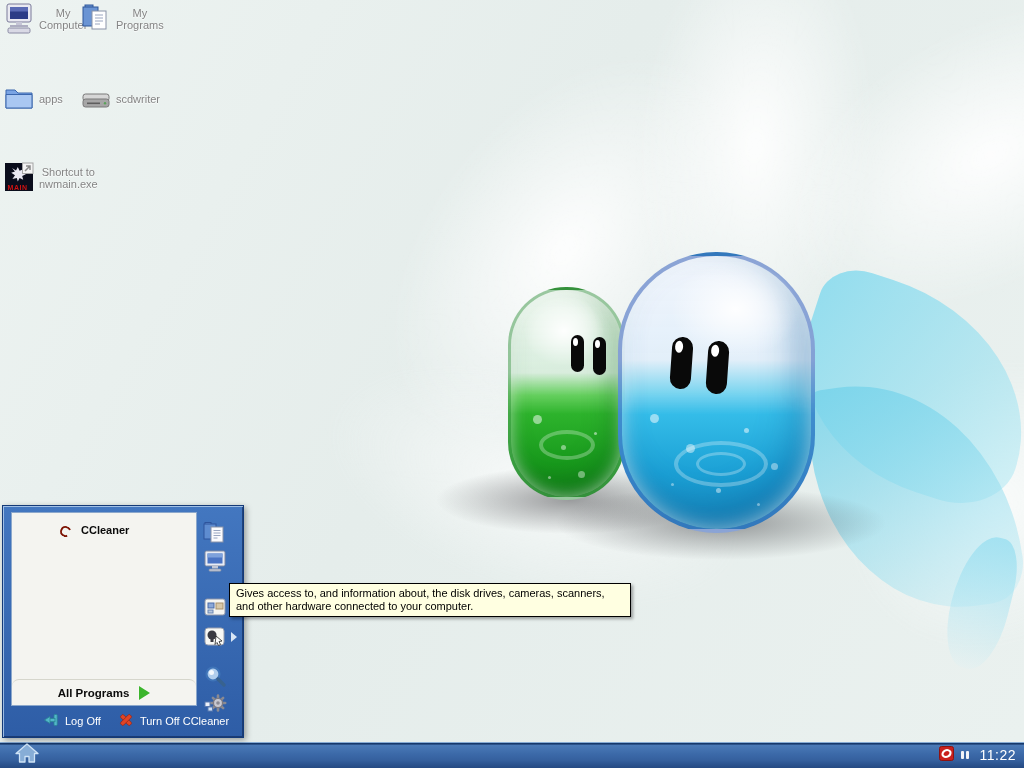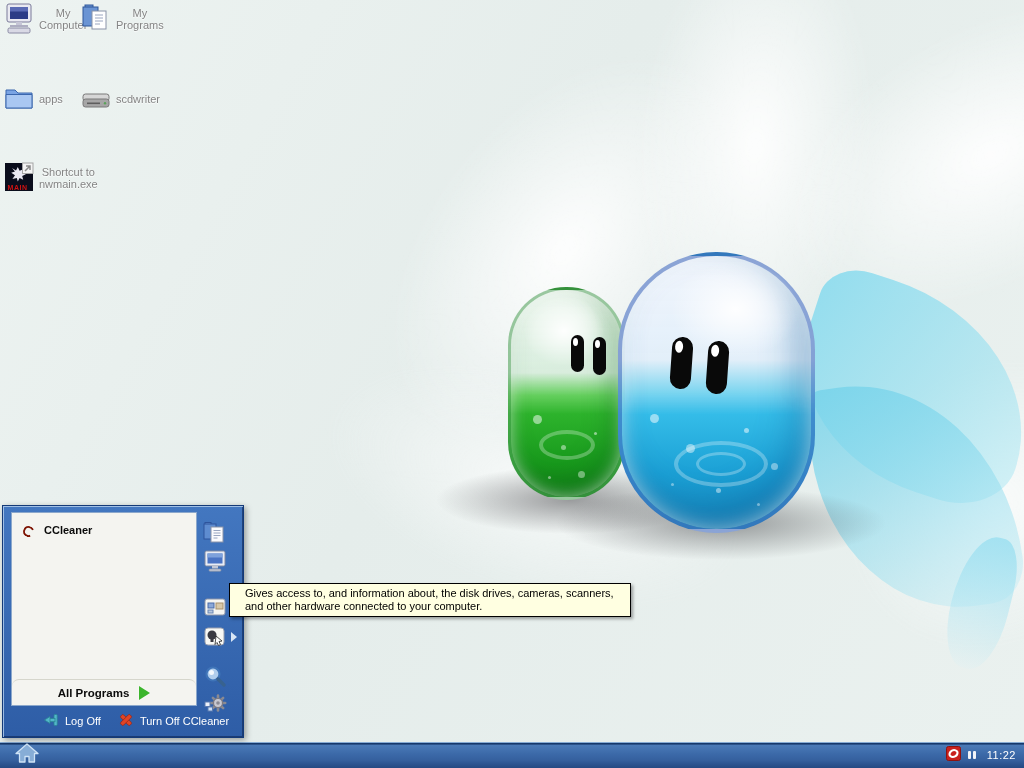--- a/index.html
+++ b/index.html
@@ -77,21 +77,21 @@
     text-shadow:0 1px 1px rgba(255,255,255,0.9), 0 0 2px rgba(255,255,255,0.7); }
   .nw-text { position:absolute; left:0; right:3px; bottom:4px; text-align:center; font-size:7px;
     font-weight:bold; color:#cf1212; letter-spacing:0.5px; }
 
   
   .start-menu { position:absolute; left:2px; top:505px; width:242px; height:233px; z-index:40;
     background:linear-gradient(#4377c0,#2e5da6); border:1px solid #143a78;
     box-shadow:inset 1px 1px 0 rgba(176,204,236,0.85), inset -1px -1px 0 rgba(18,46,96,0.7),
       2px 2px 6px rgba(0,0,0,0.35); }
   .menu-left { position:absolute; left:8px; top:6px; width:186px; height:194px;
-    background:#f4f4f0; border:1px solid #8ca8cc; }
+    background:#f4f4f0; border:1px solid #8ca8cc;padding-left:37px; }
   .menu-item { display:flex; align-items:center; gap:9px; height:24px; padding-left:7px;
     font-size:11px; font-weight:bold; color:#0a0a0a; cursor:default; }
   .menu-item:first-child { margin-top:5px; }
   .mi-icon { width:16px; height:16px; flex:0 0 16px; position:relative; }
   .ccleaner-ball { width:16px; height:16px; border-radius:50%;
     background:radial-gradient(circle at 38% 32%, #ff9a70 0%, #e84c22 45%, #a32107 100%); position:relative; }
   .ccleaner-ball::before { content:""; position:absolute; left:4px; top:4px; width:7px; height:7px;
     border-radius:50%; border:2px solid #7e1404; border-right-color:transparent; transform:rotate(25deg); }
   .all-programs { position:absolute; left:0; right:0; bottom:0; height:26px; display:flex;
     align-items:center; justify-content:center; gap:10px; border-top:1px solid #d6d6cc;
@@ -102,32 +102,32 @@
   .mr-btn { position:absolute; left:5px; width:26px; height:26px; cursor:pointer; }
   .submenu-arrow { position:absolute; left:34px; top:120px; width:0; height:0;
     border-top:5px solid transparent; border-bottom:5px solid transparent; border-left:6px solid #d9e6f5; }
   .menu-bottom { position:absolute; left:0; right:0; bottom:0; height:33px; display:flex;
     align-items:center; padding-left:40px; gap:17px; font-size:11px; color:#fff; }
   .mb-btn { display:flex; align-items:center; gap:6px; cursor:pointer; }
 
   
   .tooltip { position:absolute; left:229px; top:583px; width:402px; z-index:50;
     background:#ffffe1; border:1px solid #000; color:#000; font-size:11px; line-height:13px;
-    padding:3px 15px; box-shadow:2px 2px 3px rgba(0,0,0,0.35); }
+    padding:3px 6px; box-shadow:2px 2px 3px rgba(0,0,0,0.35); }
 
   
   .taskbar { position:absolute; left:0; bottom:0; width:1024px; height:26px; z-index:30;
     background:linear-gradient(#86abd4 0%, #86abd4 4%, #16386b 4%, #16386b 8%,
       #4b7ab7 12%, #3c6aa9 45%, #35609e 70%, #2c5490 85%, #254a82 100%); }
   .start-button { position:absolute; left:8px; top:1px; width:38px; height:24px; display:flex;
     align-items:center; justify-content:center; cursor:pointer; }
   .tray { position:absolute; right:8px; top:0; height:100%; display:flex; align-items:center; gap:7px; }
   .tray-pause { display:flex; gap:2.5px; cursor:default; }
   .tray-pause i { width:2.5px; height:8px; background:#f2f4f8; border-radius:1px; }
-  .clock { color:#fff; font-size:11px; letter-spacing:0.5px; padding-left:4px; cursor:default; }
+  .clock { color:#fff; font-size:14px; letter-spacing:0.5px; padding-left:4px; cursor:default; }
 </style>
 </head>
 <body>
 
 <div class="desktop">
   <div class="petal p1"></div>
   <div class="petal p2"></div>
   <div class="petal p3"></div>
   <div class="petal p4"></div>
   <div class="petal p5"></div>

